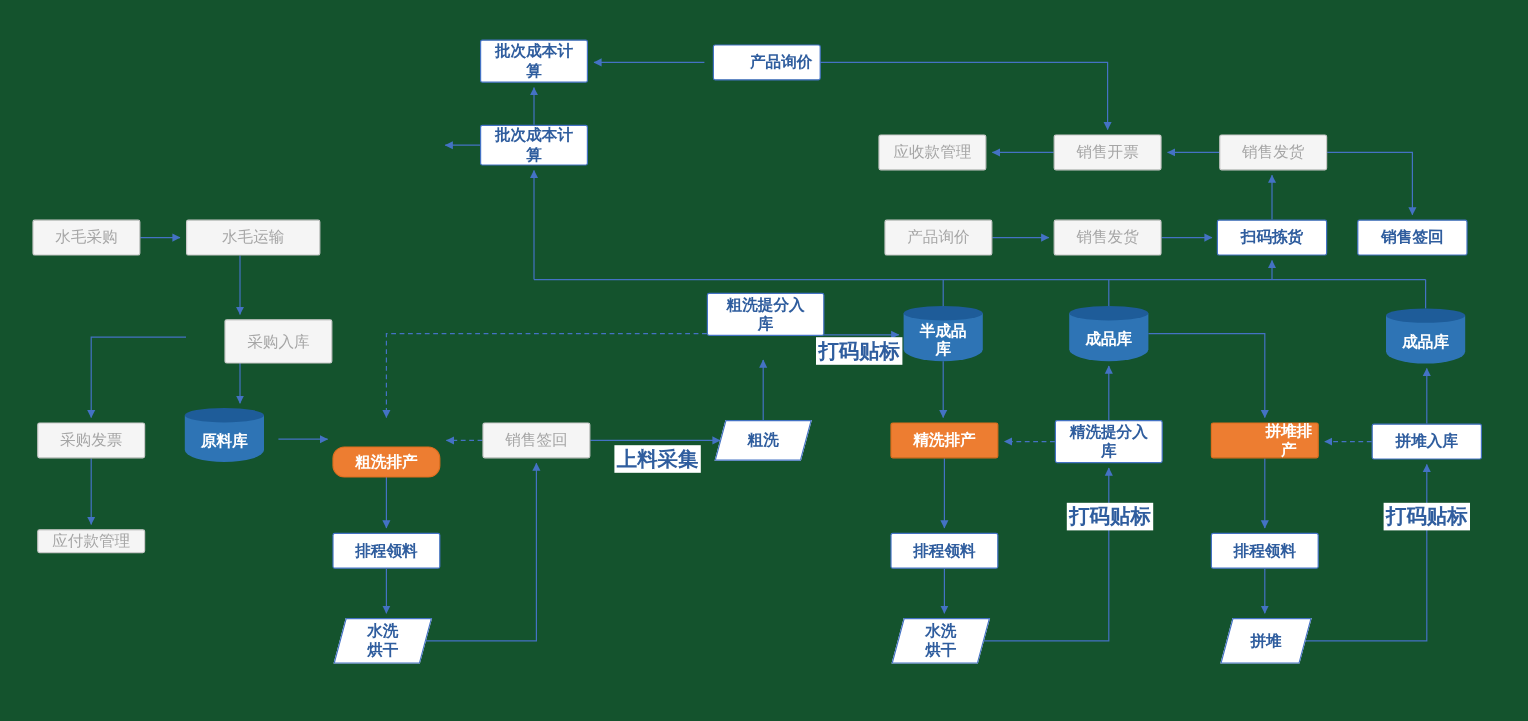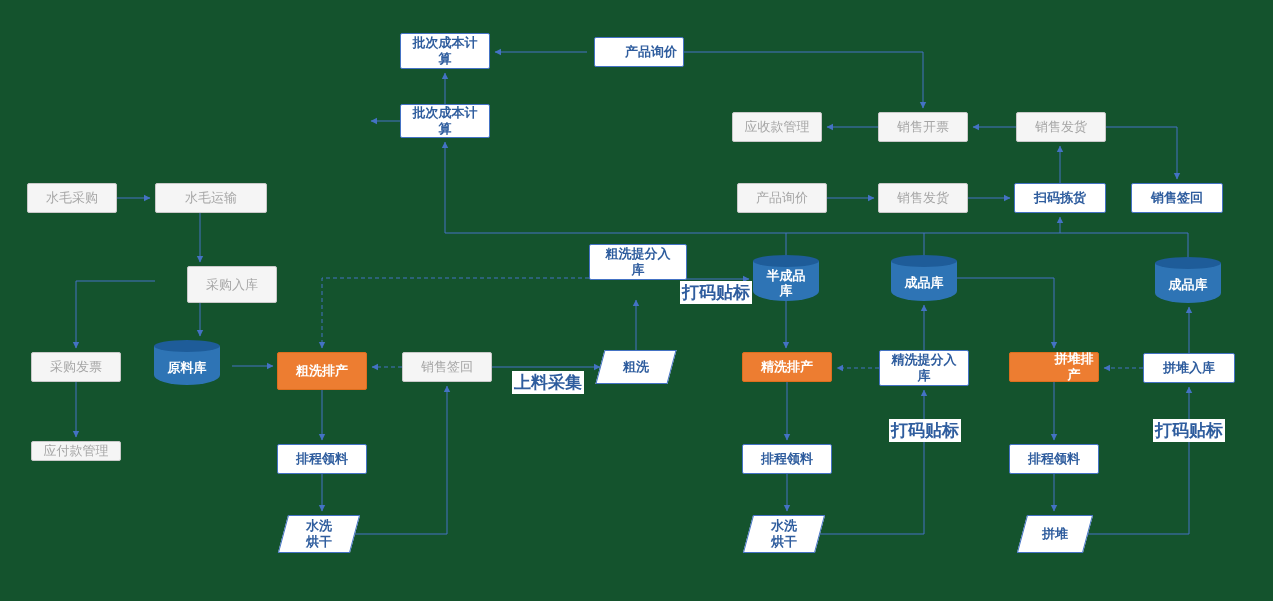--- a/index.html
+++ b/index.html
@@ -127,21 +127,21 @@
     <div class="cyl-body"></div>
     <div class="cyl-label">成品库</div>
   </div>
   <div class="cylinder" style="left:154px;top:340px;width:66px;height:45px;">
     <div class="cyl-top"></div>
     <div class="cyl-body"></div>
     <div class="cyl-label">原料库</div>
   </div>
 
   <div class="node gray" style="left:31px;top:352px;width:90px;height:30px;">采购发票</div>
-  <div class="node orange" style="left:277px;top:352px;width:90px;height:38px;">粗洗排产</div>
+  <div class="node orange" style="left:277px;top:372px;width:90px;height:26px;border-radius:10px;">粗洗排产</div>
   <div class="node gray" style="left:402px;top:352px;width:90px;height:30px;">销售签回</div>
   <div class="para" style="left:600px;top:350px;width:72px;height:34px;">
     <div class="plabel">粗洗</div>
   </div>
   <div class="node orange" style="left:742px;top:352px;width:90px;height:30px;">精洗排产</div>
   <div class="node blue" style="left:879px;top:350px;width:90px;height:36px;">精洗提分入
 库</div>
   <div class="node orange" style="left:1009px;top:352px;width:90px;height:30px;padding-left:40px;">拼堆排产</div>
   <div class="node blue" style="left:1143px;top:353px;width:92px;height:30px;">拼堆入库</div>
 

